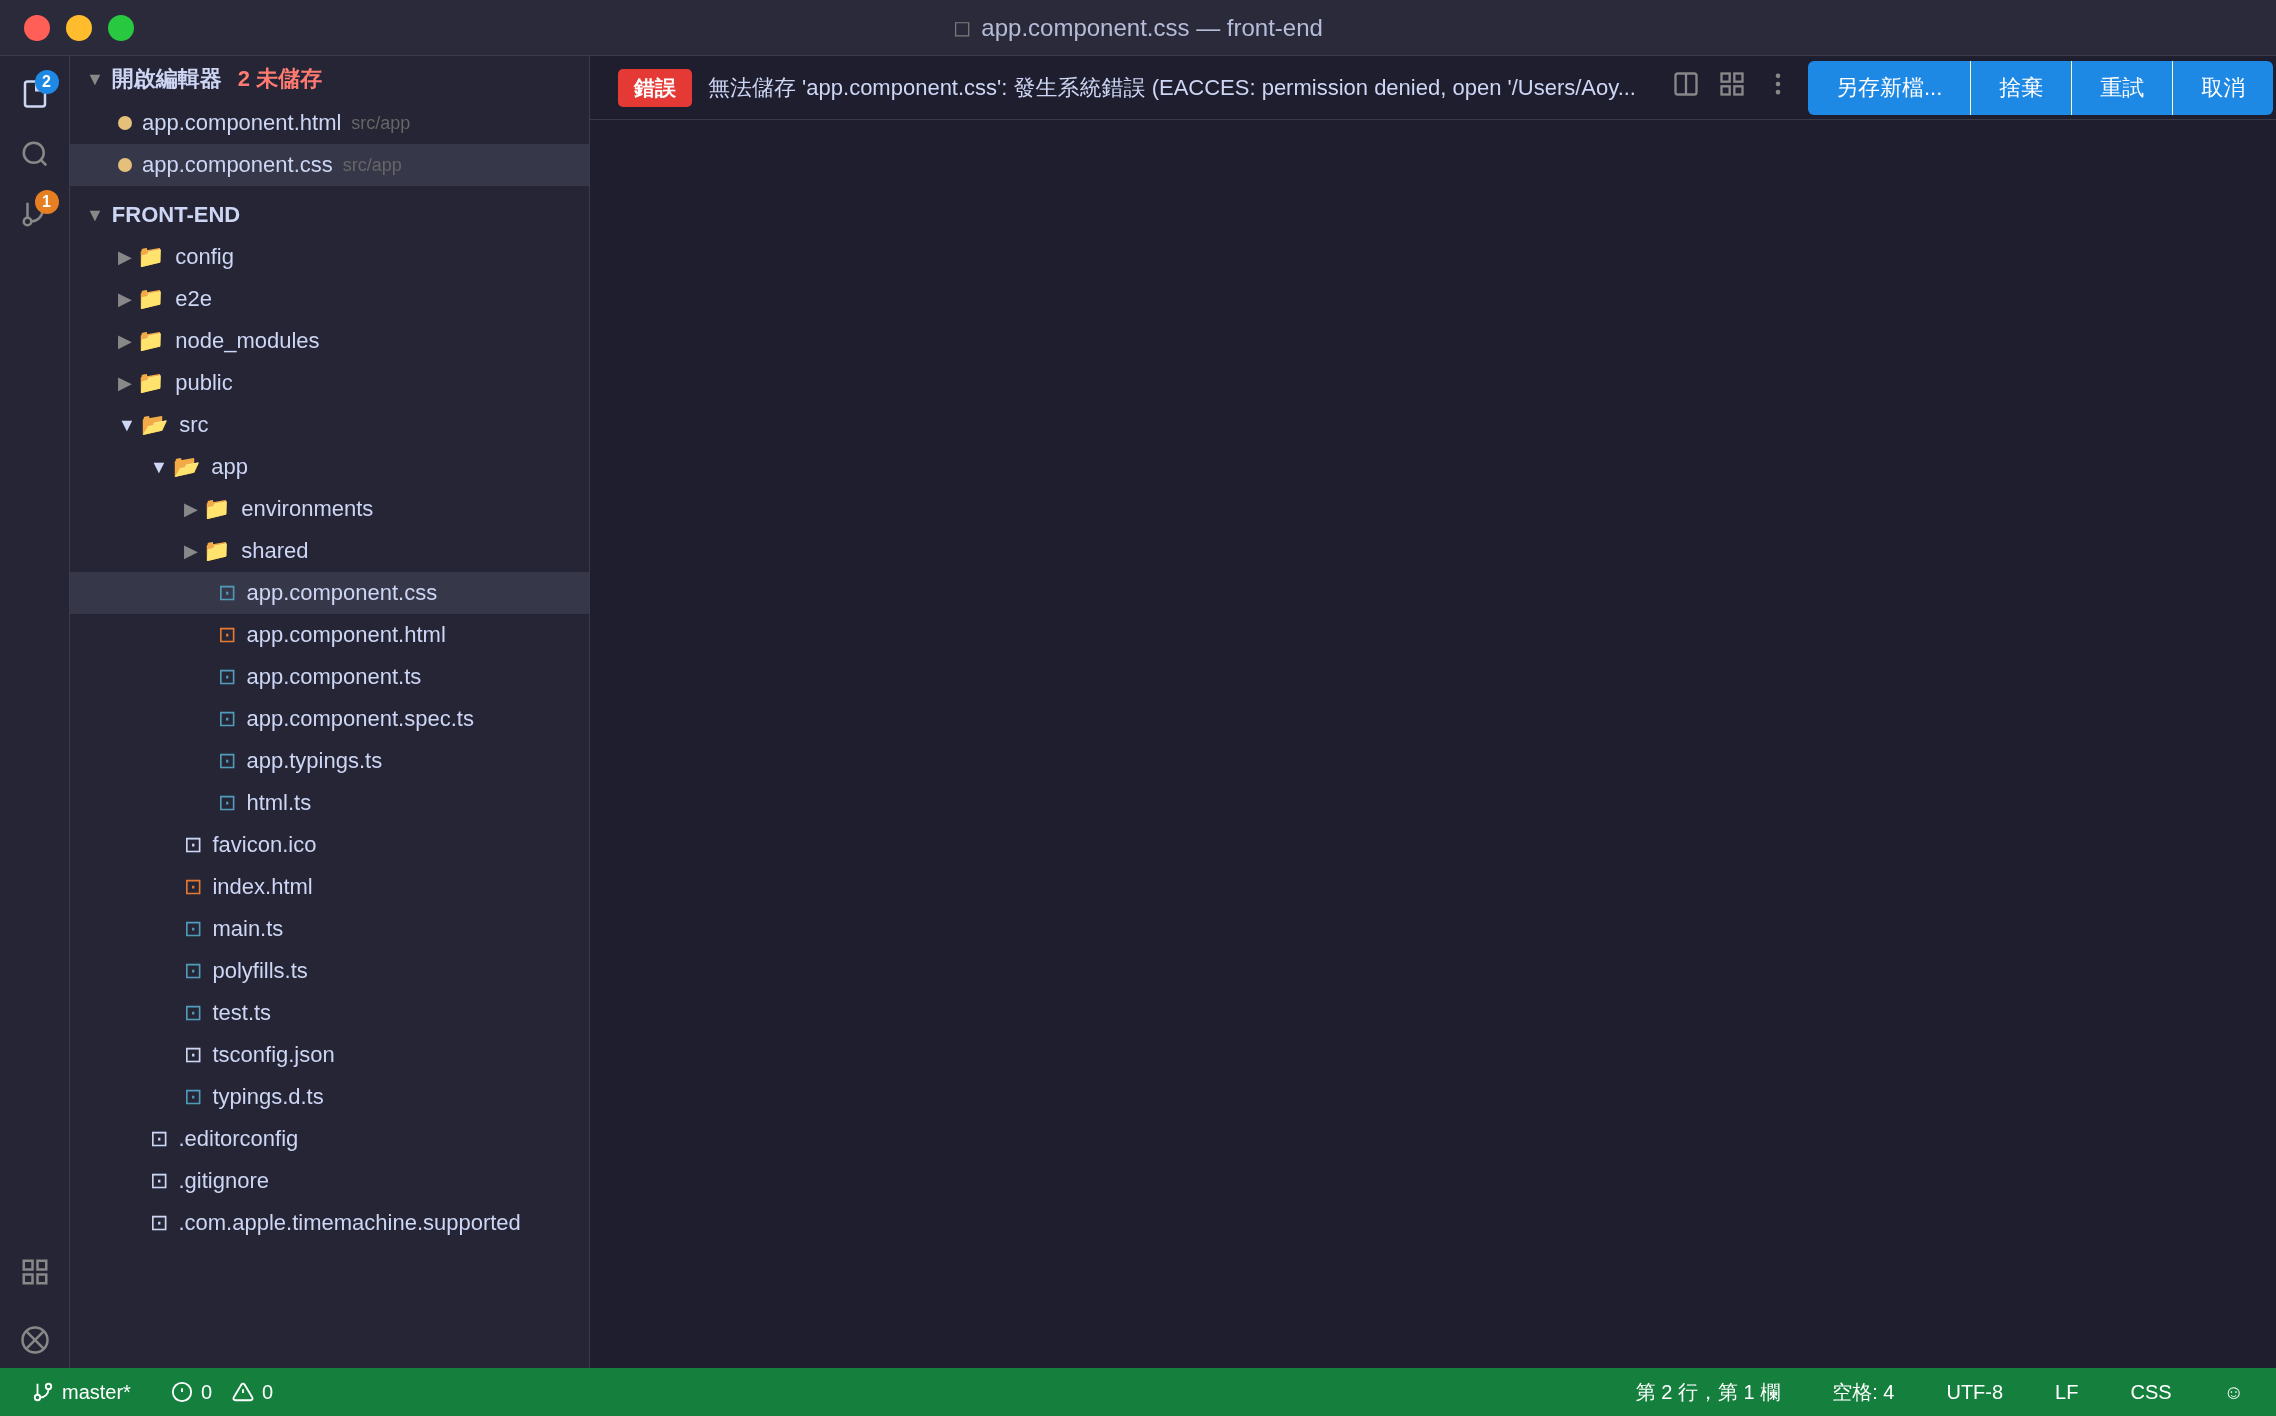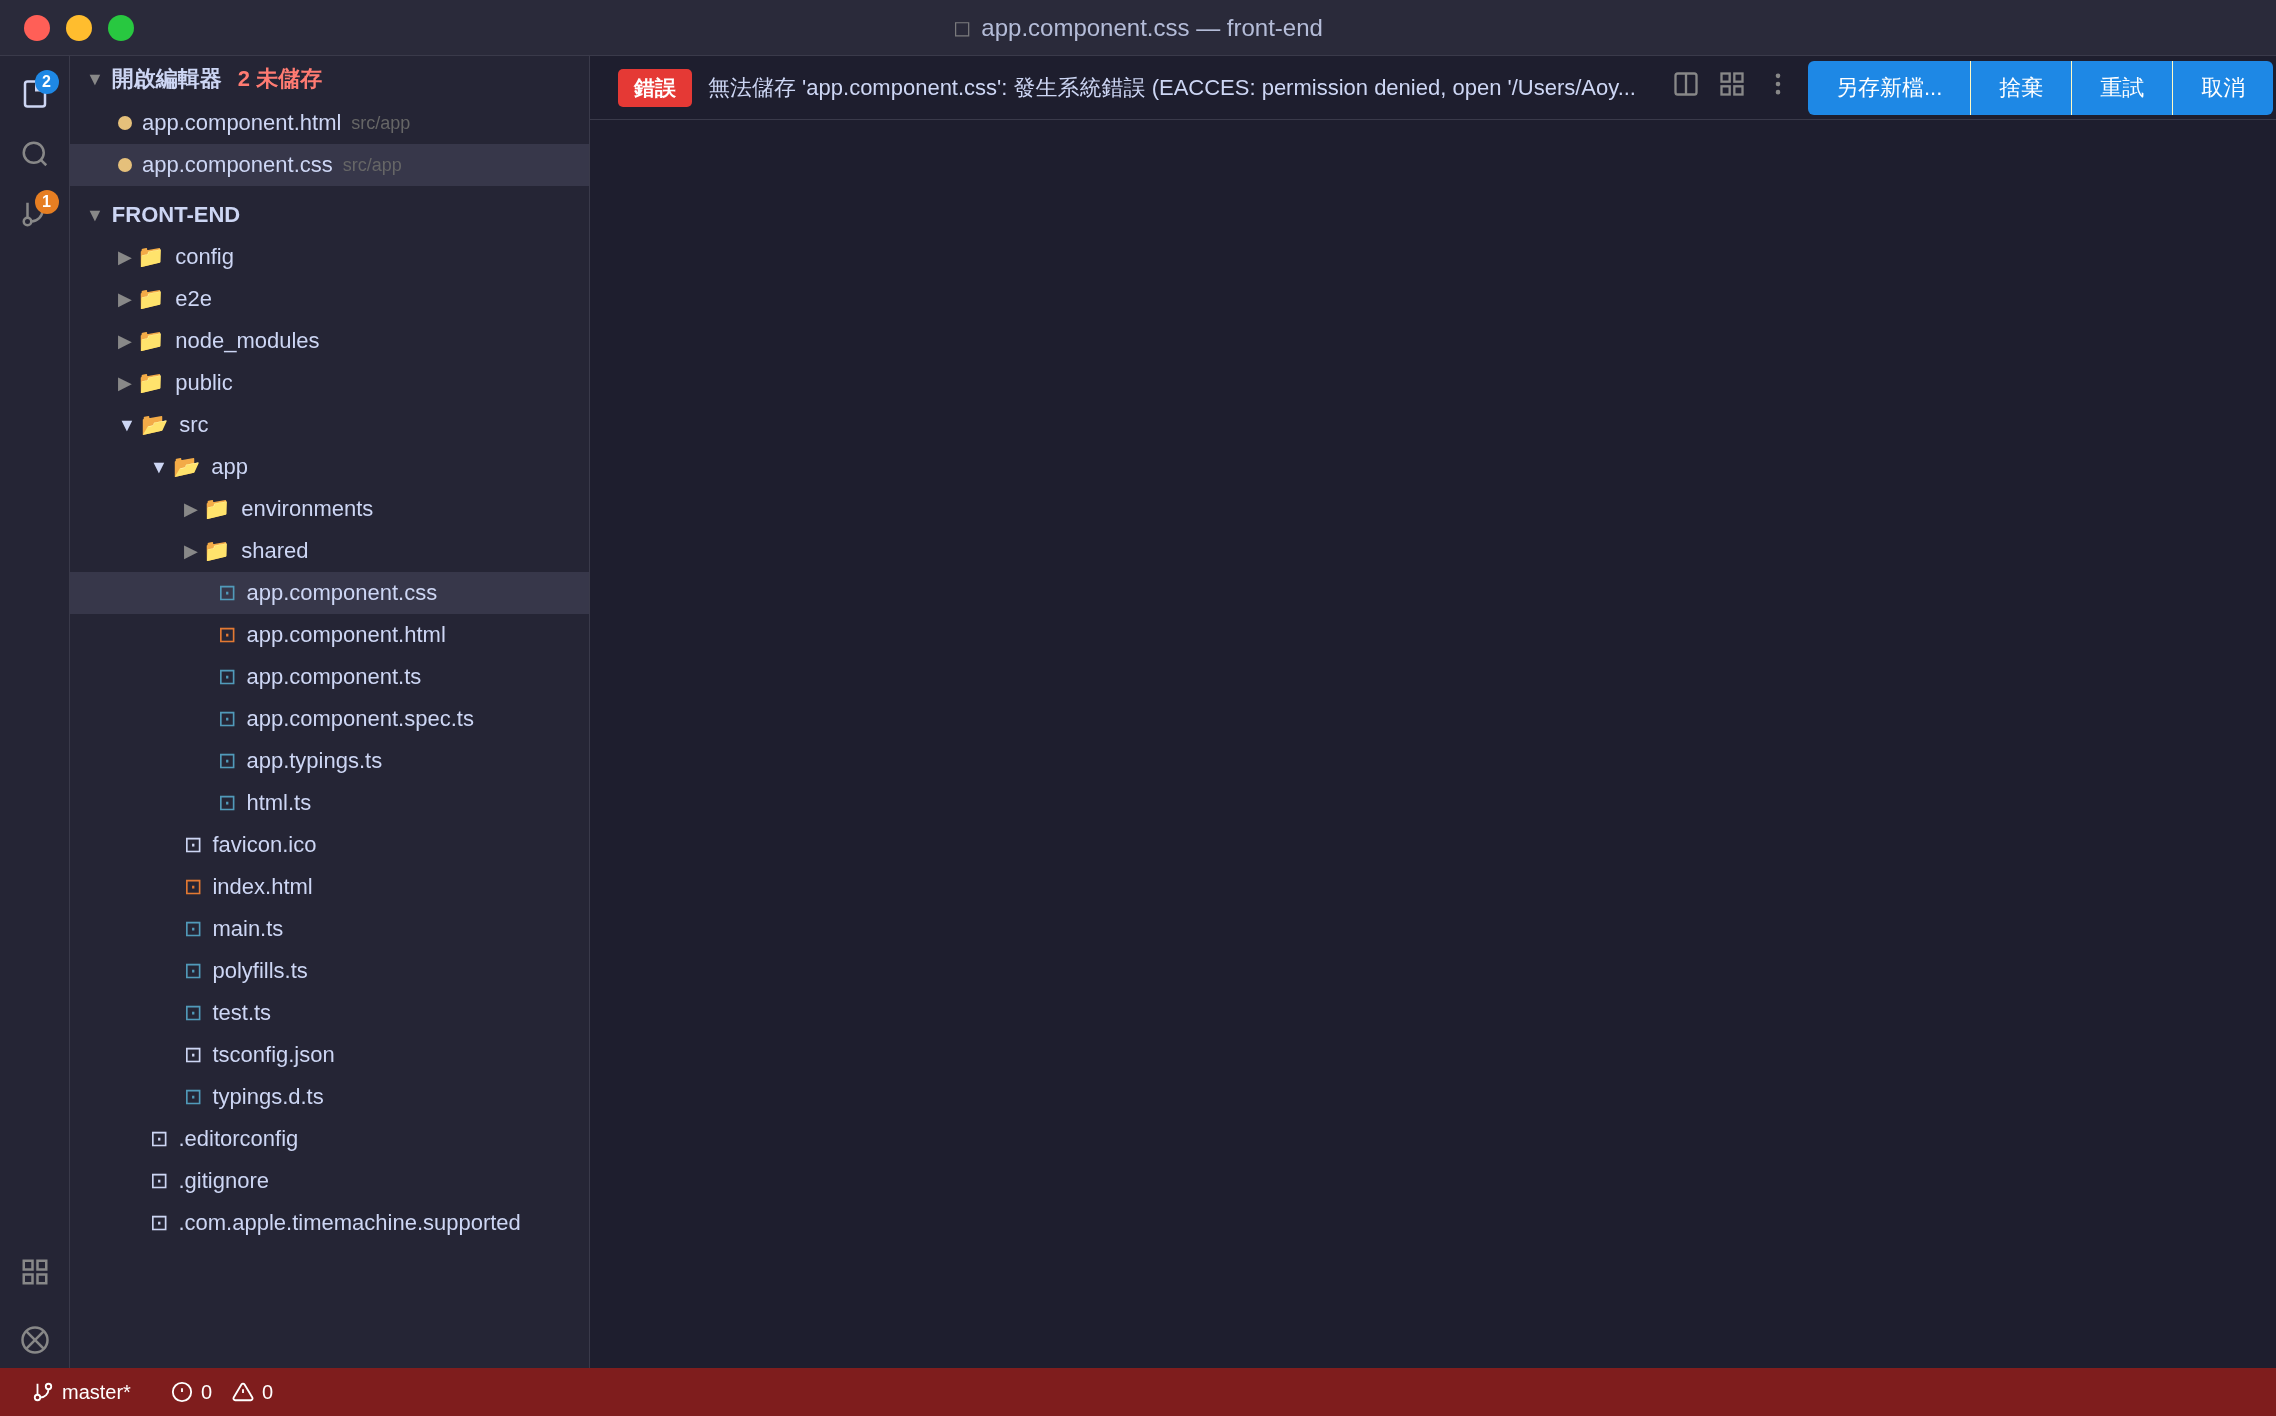--- a/index.html
+++ b/index.html
@@ -313,21 +313,21 @@
       50% { opacity: 0; }
     }
     .scrollbar-right {
       width: 14px;
       background: #252535;
     }
 
     
     .status-bar {
       height: 48px;
-      background: #7f1d1d;
+      background: #15803d;
       display: flex;
       align-items: center;
       padding: 0 20px;
       font-size: 20px;
       color: #fff;
       gap: 0;
     }
     .status-left {
       display: flex;
       align-items: center;
@@ -613,13 +613,33 @@
       </svg>
       <span>0</span>
       <svg width="22" height="22" viewBox="0 0 24 24" fill="none" stroke="currentColor" stroke-width="2" style="margin-left:12px;">
         <path d="M10.29 3.86L1.82 18a2 2 0 0 0 1.71 3h16.94a2 2 0 0 0 1.71-3L13.71 3.86a2 2 0 0 0-3.42 0z"></path>
           <line x1="12" y1="9" x2="12" y2="13"></line>
           <line x1="12" y1="17" x2="12.01" y2="17"></line>
       </svg>
       <span>0</span>
     </div>
   </div>
+  <div class="status-right">
+    <div class="status-item">
+      <span>第 2 行，第 1 欄</span>
+    </div>
+    <div class="status-item">
+      <span>空格: 4</span>
+    </div>
+    <div class="status-item">
+      <span>UTF-8</span>
+    </div>
+    <div class="status-item">
+      <span>LF</span>
+    </div>
+    <div class="status-item">
+      <span>CSS</span>
+    </div>
+    <div class="status-item">
+      <span>☺</span>
+    </div>
+  </div>
 </div>
 
 </body></html>

